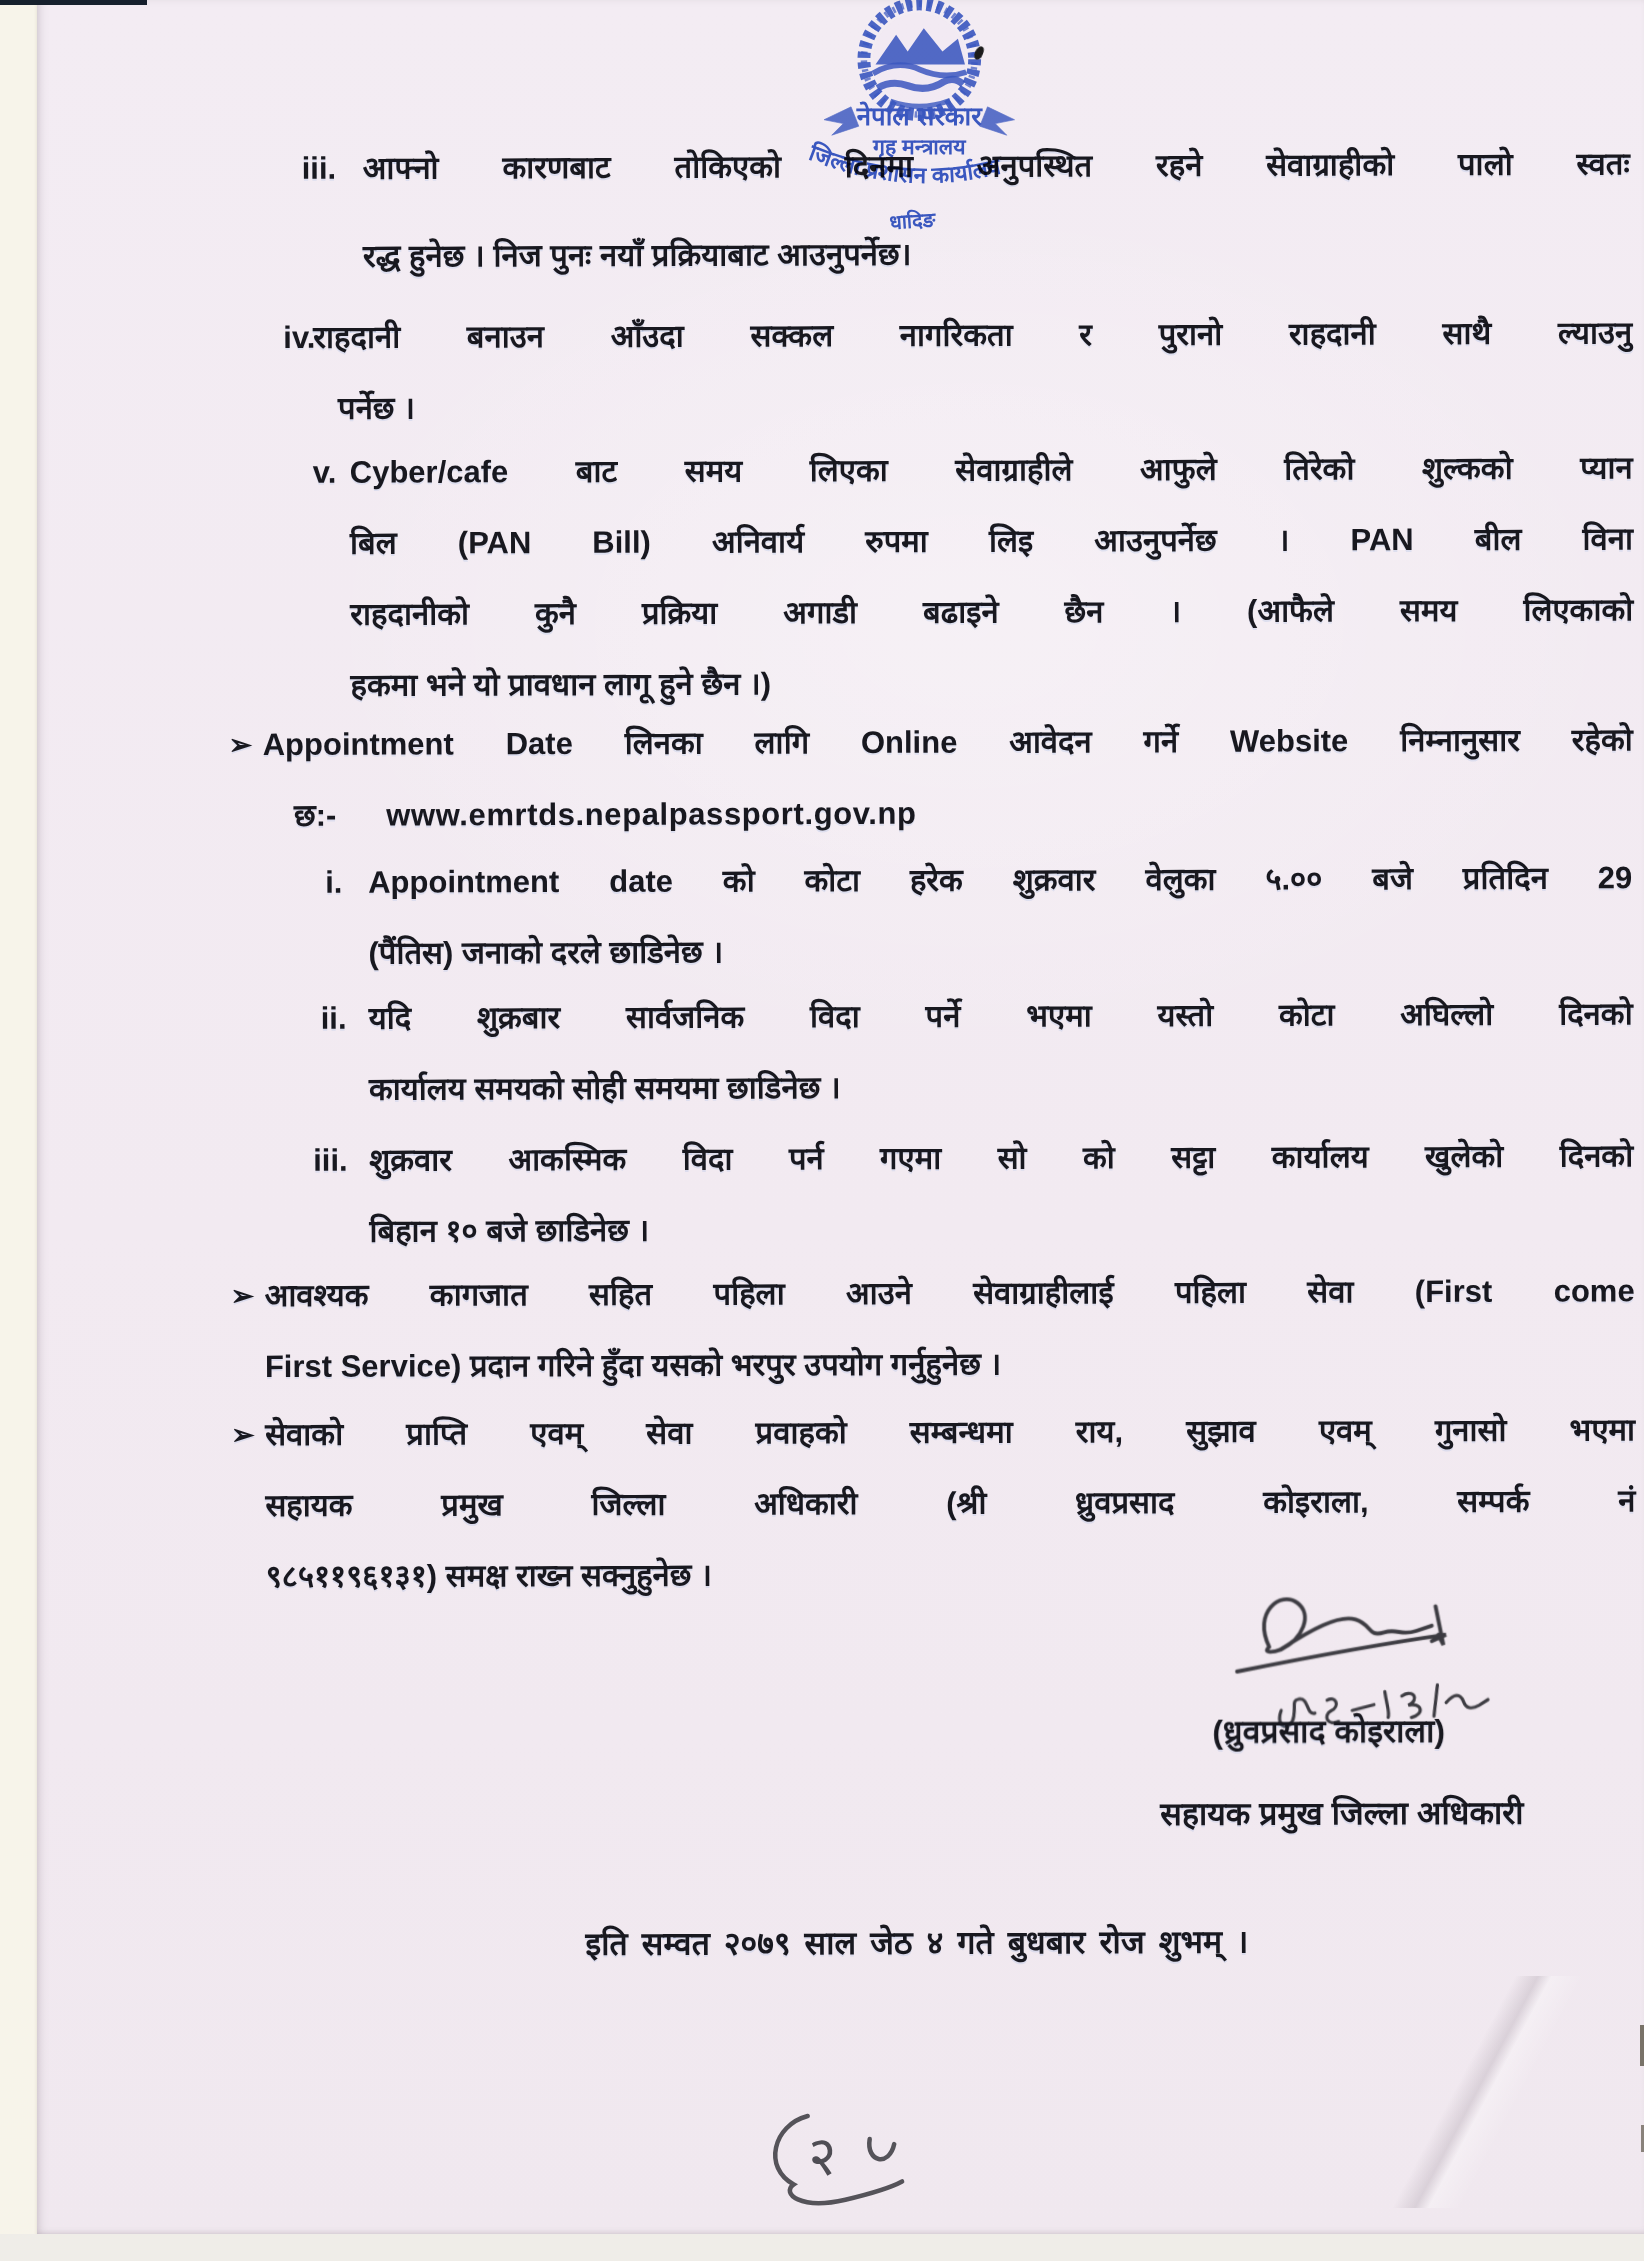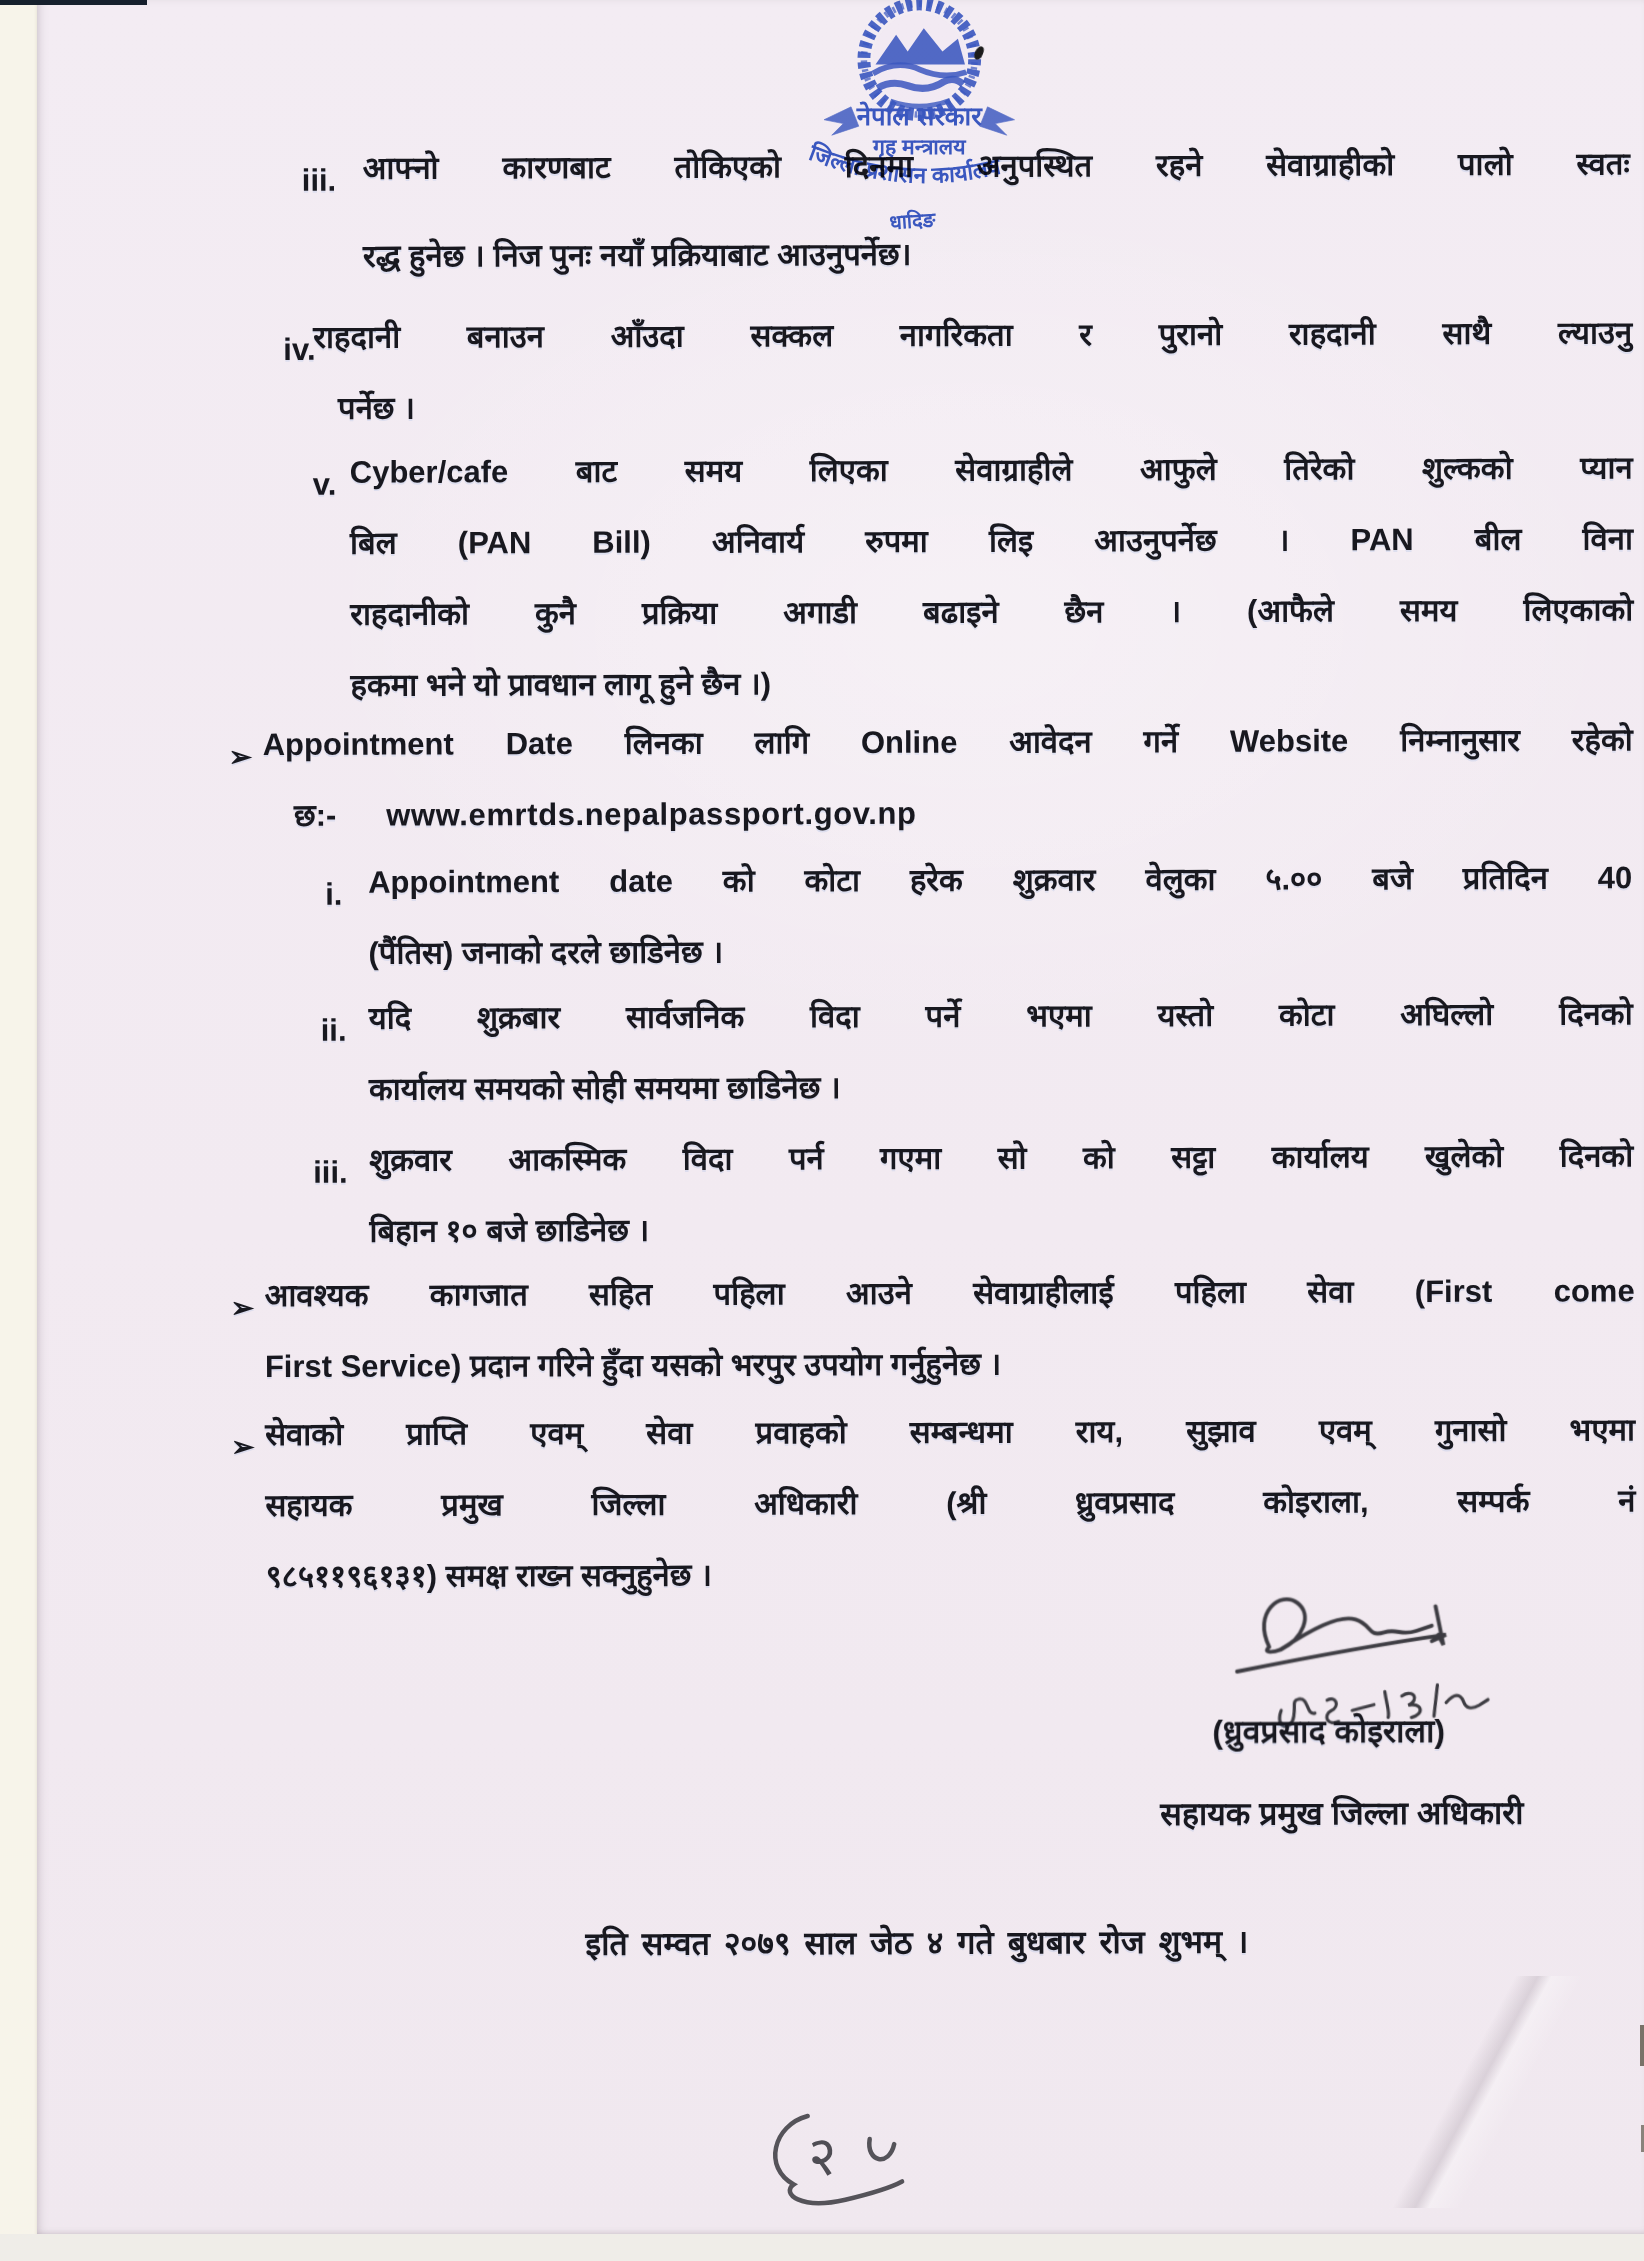--- a/index.html
+++ b/index.html
@@ -17,21 +17,21 @@
         background:linear-gradient(118deg,transparent 45%,rgba(150,138,150,.25) 50%,rgba(255,255,255,.3) 53%,transparent 60%);}
   .speck{position:absolute;left:975px;top:46px;width:7.7px;height:14px;background:#1b1b1b;
         border-radius:60% 40% 55% 45%;transform:rotate(20deg);}
   .edge-mark-a{position:absolute;right:0;top:2025px;width:3.9px;height:41px;background:#46402f;opacity:.7;}
   .edge-mark-b{position:absolute;right:0;top:2125px;width:3.2px;height:27px;background:#46402f;opacity:.6;}
 
   .content{position:absolute;inset:0;transform:rotate(-0.2deg);color:#18181f;}
   .block{position:absolute;font-size:31px;line-height:71px;font-weight:600;
          text-shadow:0 1.9px 0.6px rgba(108,150,215,.16);}
   .lh-lg{line-height:88px;}
-  .marker{position:absolute;top:12px;}
+  .marker{position:absolute;top:0;}
   .line{min-height:1em;}
   .jfull{text-align:justify;text-align-last:justify;}
   .jlast{text-align:left;}
   .b{font-weight:800;}
   .url{font-weight:700;letter-spacing:0.6px;}
   .sig-name{position:absolute;left:1006px;top:1710px;width:567px;font-size:32px;font-weight:600;
          text-align:center;text-shadow:0 1.9px 0.6px rgba(108,150,215,.16);}
   .sig-title{position:absolute;left:980px;top:1792px;width:645px;font-size:32px;font-weight:600;
          text-align:center;text-shadow:0 1.9px 0.6px rgba(108,150,215,.16);}
   .closing{position:absolute;left:387px;top:1920px;width:980px;font-size:32px;font-weight:600;
@@ -71,21 +71,21 @@
       <div class="block" style="left:227px;top:707px;width:1370px">
         <span class="marker" style="left:-34px;font-size:28px">➢</span>
         <div class="line jfull">Appointment Date लिनका लागि Online आवेदन गर्ने Website निम्नानुसार रहेको</div>
         <div class="line jlast" style="padding-left:31px">
           <span>छ:-</span><span class="url" style="margin-left:50px">www.emrtds.nepalpassport.gov.np</span>
         </div>
       </div>
 
       <div class="block" style="left:332px;top:845px;width:1264px">
         <span class="marker" style="left:-43px">i.</span>
-        <div class="line jfull"><span>Appointment date को कोटा हरेक शुक्रवार वेलुका ५.०० बजे प्रतिदिन</span> <span class="b">40</span></div>
+        <div class="line jfull"><span>Appointment date को कोटा हरेक शुक्रवार वेलुका ५.०० बजे प्रतिदिन</span> <span class="b">29</span></div>
         <div class="line jlast"><span class="b">(पैंतिस)</span> <span>जनाको दरले छाडिनेछ ।</span></div>
       </div>
 
       <div class="block" style="left:332px;top:981px;width:1264px">
         <span class="marker" style="left:-48px">ii.</span>
         <div class="line jfull">यदि शुक्रबार सार्वजनिक विदा पर्ने भएमा यस्तो कोटा अघिल्लो दिनको</div>
         <div class="line jlast">कार्यालय समयको सोही समयमा छाडिनेछ ।</div>
       </div>
 
       <div class="block" style="left:332px;top:1123px;width:1264px">

